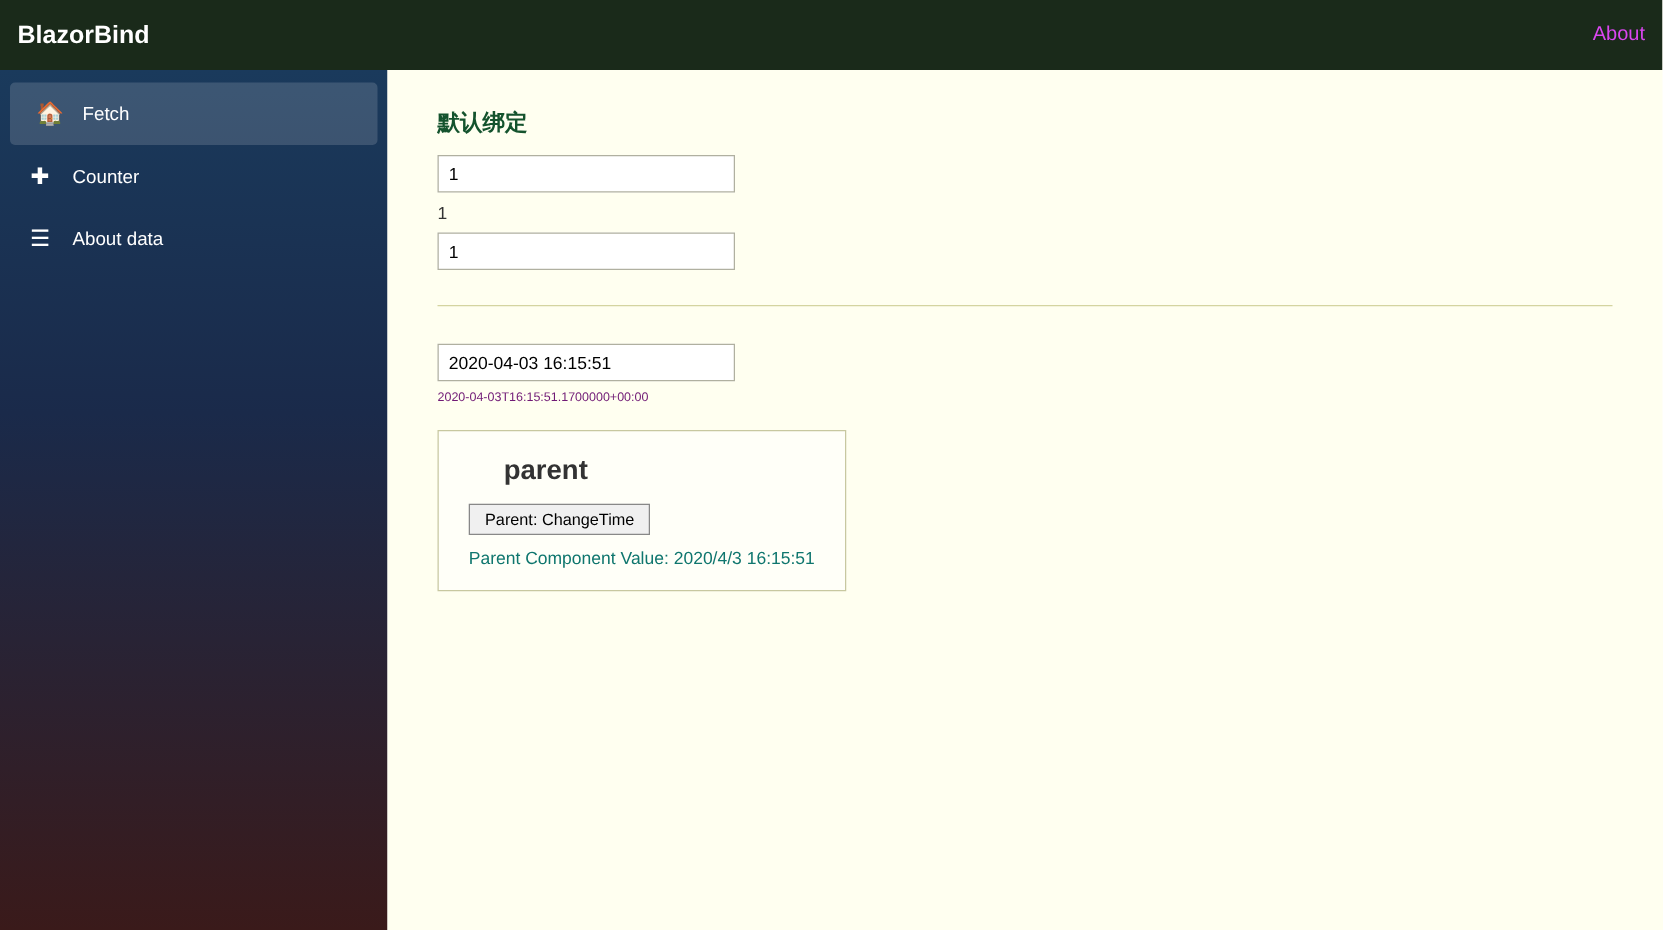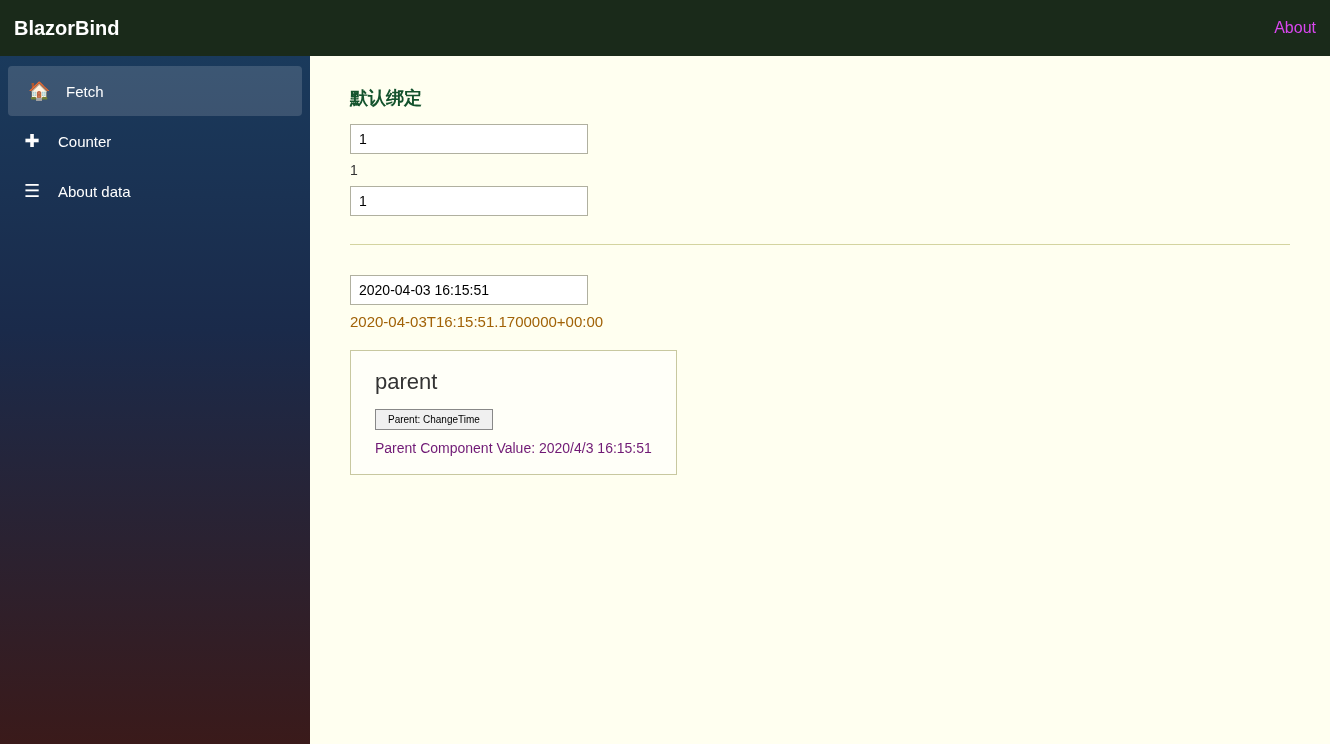--- a/index.html
+++ b/index.html
@@ -97,52 +97,53 @@
       margin-bottom: 8px;
     }
 
     .value-display {
       font-size: 14px;
       color: #333;
       margin-bottom: 8px;
     }
 
     .datetime-value {
-      font-size: 15px;
-      color: #a16207;
+      font-size: 10px;
+      color: #701a75;
       margin-top: 4px;
       margin-bottom: 10px;
     }
 
     
     .parent-box {
       border: 1px solid #c8c8a0;
       background: #fffff8;
       padding: 18px 24px;
       margin-top: 10px;
       display: inline-block;
       min-width: 300px;
     }
     .parent-title {
       font-size: 22px;
-      font-weight: 400;
+      font-weight: 700;
       color: #333;
       margin-bottom: 14px;
+      margin-left: 28px;
     }
     .change-time-btn {
       border: 1px solid #888;
       background: #f0f0f0;
       padding: 4px 12px;
-      font-size: 10px;
+      font-size: 13px;
       cursor: pointer;
       margin-bottom: 10px;
     }
     .parent-value-text {
       font-size: 14px;
-      color: #701a75;
+      color: #0f766e;
     }
   </style>
 </head>
 <body>
 
 <div class="navbar">
   <span class="navbar-brand">BlazorBind</span>
   <a class="navbar-about" href="#">About</a>
 </div>
 

